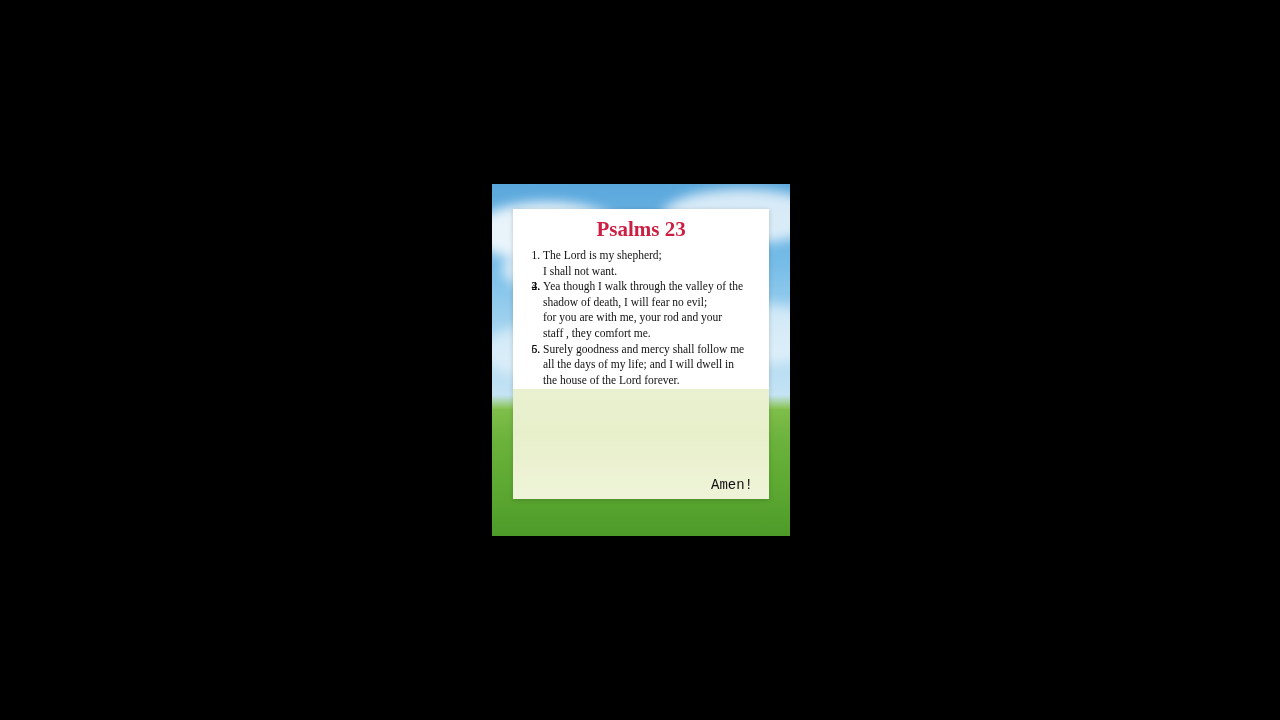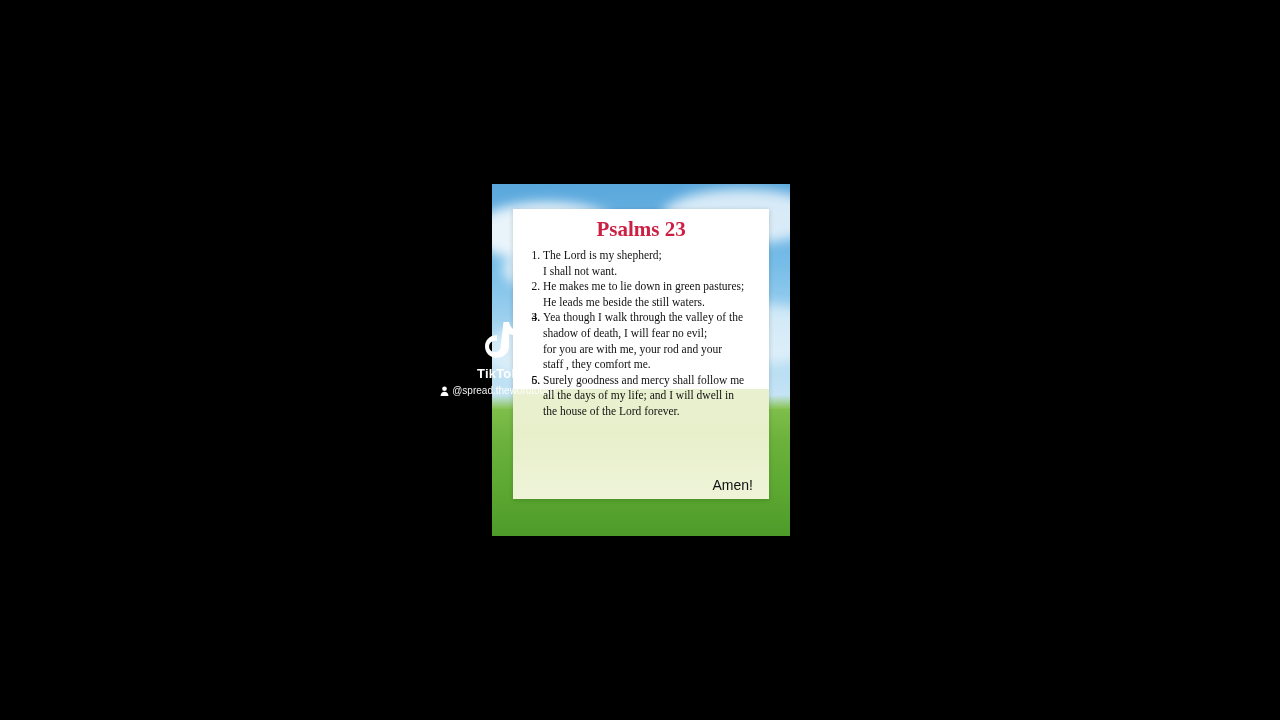--- a/index.html
+++ b/index.html
@@ -126,21 +126,21 @@
     top: 0;
     width: 14px;
     text-align: right;
   }
 
   #amen {
     position: absolute;
     right: 16px;
     bottom: 6px;
     z-index: 3;
-    font-family: Liberation Sans, sans-serif;
+    font-family: Liberation Mono, monospace;
     font-size: 14px;
     color: #111111;
   }
 
   
   #tiktok-overlay {
     position: absolute;
     left: 438px;
     top: 320px;
     width: 120px;
@@ -198,21 +198,20 @@
 
     <div id="verse-paper" class="tint-lower">
       <div id="verse-title">Psalms 23</div>
       <ul id="verse-list">
         <li>
           <span class="num">1.</span>
           <span class="body">The Lord is my shepherd;<br>I shall not want.</span>
         </li>
         <li>
           <span class="num">2.</span>
-          <span class="body">He makes me to lie down in green pastures;<br>He leads me beside the still waters.</span>
         </li>
         <li>
           <span class="num">3.</span>
         </li>
         <li>
           <span class="num">4.</span>
           <span class="body">Yea though I walk through the valley of the<br>shadow of death, I will fear no evil;<br>for you are with me, your rod and your<br>staff , they comfort me.</span>
         </li>
         <li>
           <span class="num">5.</span>
@@ -220,27 +219,14 @@
         <li>
           <span class="num">6.</span>
           <span class="body">Surely goodness and mercy shall follow me<br>all the days of my life; and I will dwell in<br>the house of the Lord forever.</span>
         </li>
       </ul>
       <div id="amen">Amen!</div>
     </div>
 
   </div>
 
-  <div id="tiktok-overlay">
-    <svg id="tiktok-note" viewBox="0 0 40 44" aria-hidden="true">
-      <path d="M25.5 2 h5.6 c0.6 4.4 3.2 7.6 7.4 8.1 v5.6 c-2.8 0.2 -5.3 -0.6 -7.4 -2.1 v11.6 c0 7.3 -5.3 12.6 -12.1 12.6 C12.2 37.8 7 32.9 7 26.4 c0 -6.6 5.4 -11.4 11.9 -11.1 v5.8 c-0.6 -0.2 -1.3 -0.3 -2 -0.3 c-3.2 0 -5.8 2.5 -5.8 5.6 c0 3.1 2.6 5.6 5.8 5.6 c3.2 0 5.8 -2.5 5.8 -5.6 z" fill="#ffffff"></path>
-    </svg>
-    <div id="tiktok-label">TikTok</div>
-    <div id="tiktok-handle-row">
-      <svg class="person-icon" viewBox="0 0 10 11" aria-hidden="true">
-        <circle cx="5" cy="3" r="2.6" fill="#ffffff"></circle>
-        <path d="M0.6 11 C0.8 7.9 2.6 6.4 5 6.4 C7.4 6.4 9.2 7.9 9.4 11 Z" fill="#ffffff"></path>
-      </svg>
-      <span id="tiktok-handle">@spread.thewordtoday</span>
-    </div>
-  </div>
 
 </div>
 
 </body></html>

